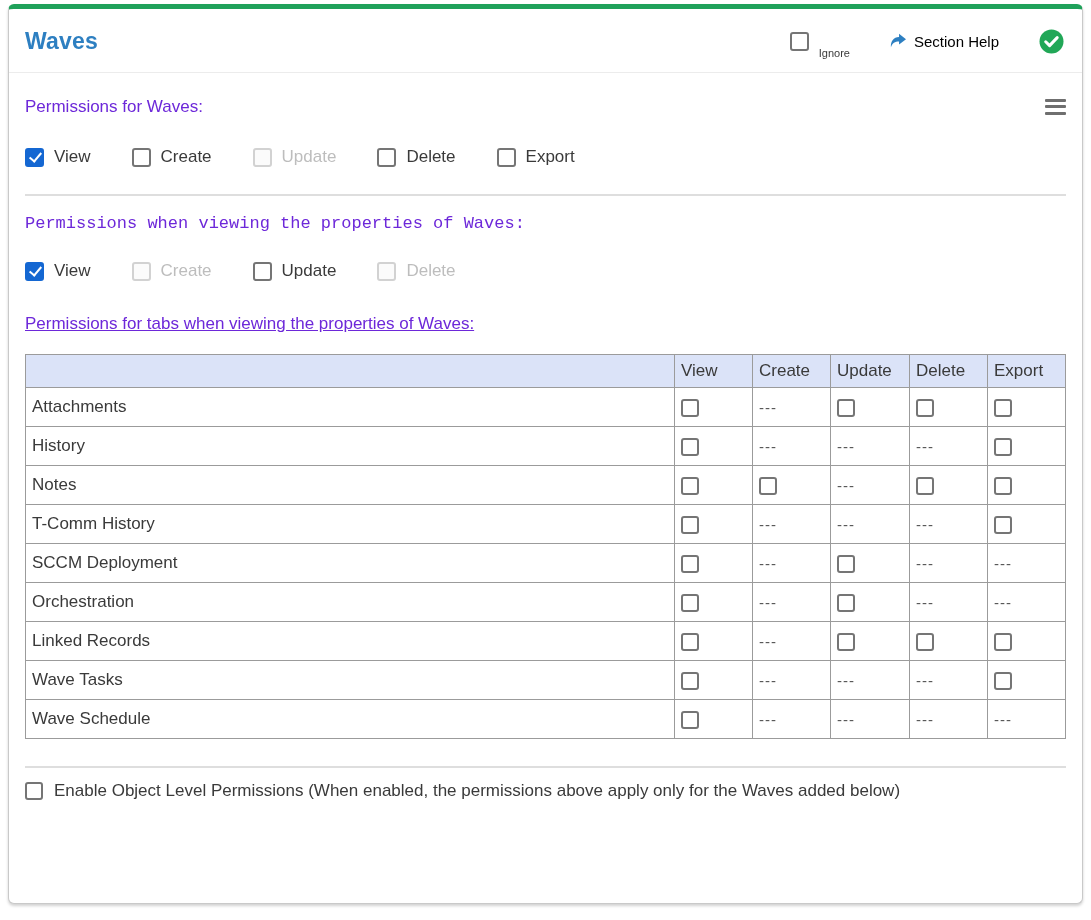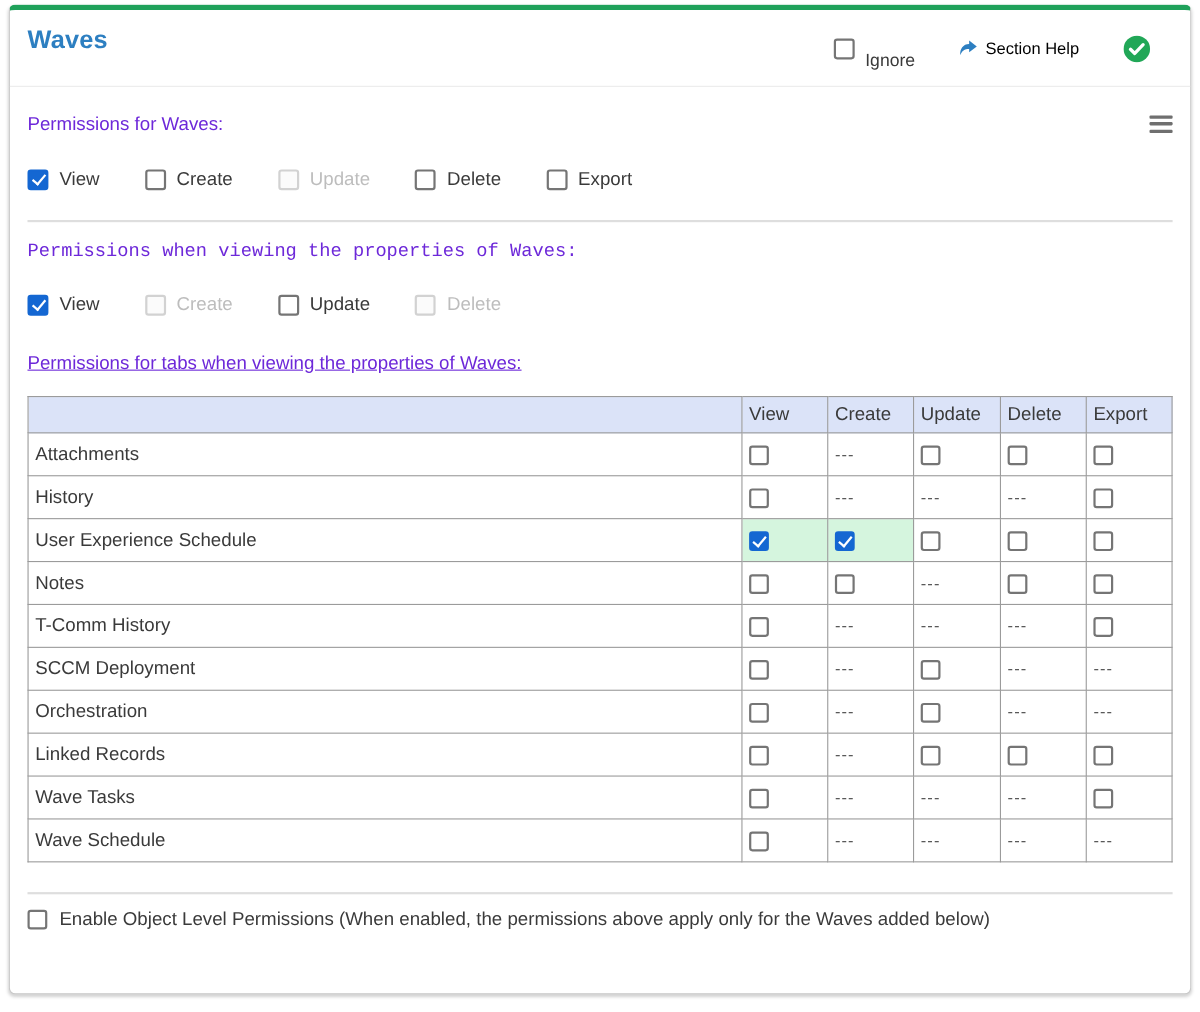--- a/index.html
+++ b/index.html
@@ -13,23 +13,23 @@
     background: #fff;
     border: 1px solid #c9c9c9;
     border-top: 5px solid #1fa15a;
     border-radius: 6px;
     box-shadow: 0 2px 3px rgba(0,0,0,0.18);
     min-height: 900px;
   }
   
   .panel-header {
     display: flex;
-    align-items: flex-start;
+    align-items: center;
     justify-content: space-between;
-    padding: 14px 36px 13px 16px;
+    padding: 14px 18px 13px 16px;
     border-bottom: 1px solid #ececec;
   }
   .page-title {
     font-size: 23px;
     font-weight: 700;
     color: #2d7fc1;
     letter-spacing: 0.2px;
   }
   .header-right { display: flex; align-items: center; }
   .cb { 
@@ -48,21 +48,21 @@
     left: 4.5px; top: 0.5px;
     width: 5px; height: 10px;
     border: solid #fff;
     border-width: 0 2.5px 2.5px 0;
     transform: rotate(40deg);
   }
   .cb.disabled { border-color: #d2d2d2; background: #fbfbfb; }
   .cb-item { display: inline-flex; align-items: center; cursor: default; }
   .cb-label { margin-left: 10px; font-size: 17px; color: #3a3a3a; }
   .is-disabled .cb-label { color: #bdbdbd; }
-  .ignore-item .cb-label { font-size: 16px; margin-top: 24px; }
+  .ignore-item .cb-label { font-size: 11px; margin-top: 24px; }
   .help-link {
     display: inline-flex;
     align-items: center;
     margin-left: 38px;
     color: #000000;
     font-size: 15px;
     text-decoration: none;
     cursor: pointer;
   }
   .help-link svg { margin-right: 7px; }
@@ -231,28 +231,20 @@
           </tr>
           <tr>
             <td>History</td>
             <td><span class="cb"></span></td>
             <td class="none-cell">---</td>
             <td class="none-cell">---</td>
             <td class="none-cell">---</td>
             <td><span class="cb"></span></td>
           </tr>
           <tr>
-            <td>User Experience Schedule</td>
-            <td class="checked-cell"><span class="cb checked"></span></td>
-            <td class="checked-cell"><span class="cb checked"></span></td>
-            <td><span class="cb"></span></td>
-            <td><span class="cb"></span></td>
-            <td><span class="cb"></span></td>
-          </tr>
-          <tr>
             <td>Notes</td>
             <td><span class="cb"></span></td>
             <td><span class="cb"></span></td>
             <td class="none-cell">---</td>
             <td><span class="cb"></span></td>
             <td><span class="cb"></span></td>
           </tr>
           <tr>
             <td>T-Comm History</td>
             <td><span class="cb"></span></td>

